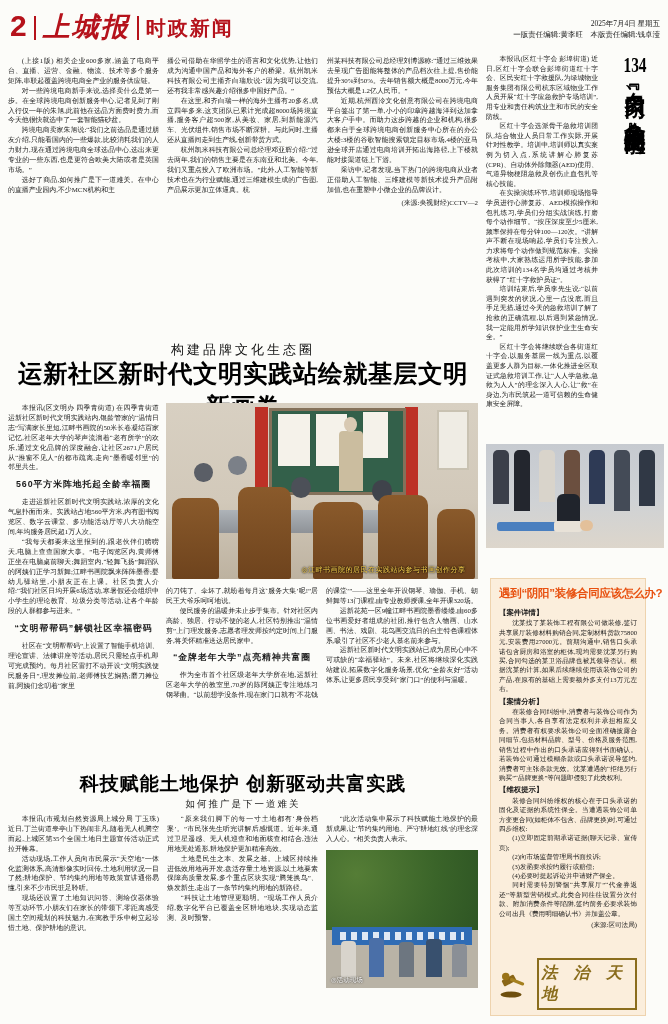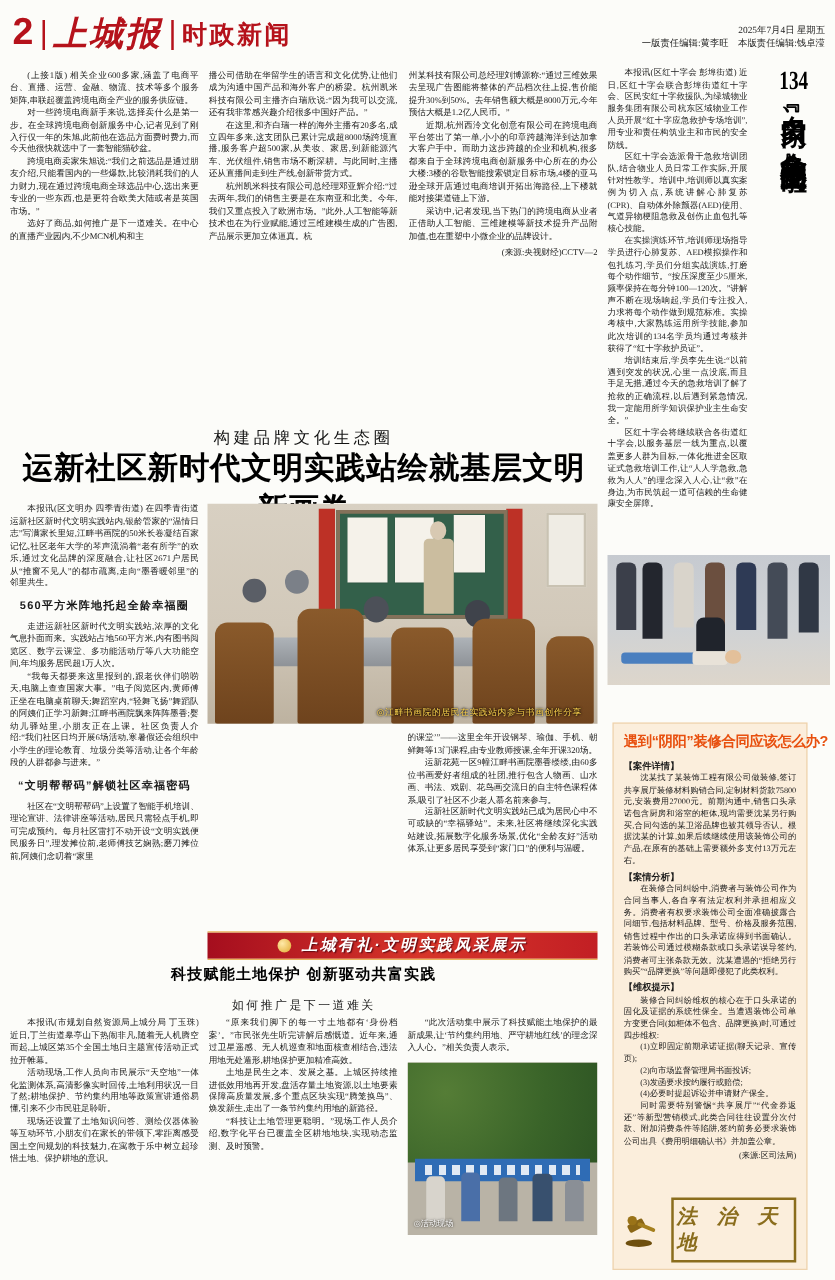--- a/index.html
+++ b/index.html
@@ -90,21 +90,21 @@
         display:flex;align-items:center;justify-content:center;gap:8px;
         border-top:1px solid #e8b25a;border-bottom:1px solid #e8b25a;}
   .banner .emblem{width:11px;height:11px;border-radius:50%;
         background:radial-gradient(circle at 35% 35%,#ffe9a8,#e0a92f);}
   .banner .btext{color:#fff;font-family:"Liberation Sans","DejaVu Sans",sans-serif;
         font-weight:bold;font-style:italic;font-size:12.5px;letter-spacing:2px;
         text-shadow:1px 1px 1px #5e0a10;}
   
   .land-headline{position:absolute;left:8px;top:771px;width:470px;text-align:center;
         font-family:"Liberation Sans","DejaVu Sans",sans-serif;font-weight:900;
-        font-size:12px;letter-spacing:1px;color:#000;}
+        font-size:19px;letter-spacing:1px;color:#000;}
   .land-sub{position:absolute;left:8px;top:798px;width:470px;text-align:center;
         font-size:9.5px;letter-spacing:2px;color:#222;}
   
   .legal{position:absolute;left:490px;top:578px;width:156px;height:438px;
         background:#fbeedc;border:1px solid #eed3ae;box-sizing:border-box;
         display:flex;flex-direction:column;padding:7px 8px 6px;}
   .legal-title{font-family:"Liberation Sans","DejaVu Sans",sans-serif;font-weight:900;
         font-size:11.5px;color:#e8500f;text-align:center;letter-spacing:-0.3px;
         white-space:nowrap;margin-bottom:4px;}
   .legal-body{flex:1;overflow:hidden;font-size:6.6px;line-height:9.4px;position:static;}
@@ -205,30 +205,32 @@
   </div>
 
   <div class="col" style="left:8px;top:403px;width:151px;height:340px">
       <p>本报讯(区文明办 四季青街道) 在四季青街道运新社区新时代文明实践站内,银龄管家的“温情日志”写满家长里短,江畔书画院的50米长卷凝结百家记忆,社区老年大学的琴声流淌着“老有所学”的欢乐,通过文化品牌的深度融合,让社区2671户居民从“推窗不见人”的都市疏离,走向“墨香暖邻里”的邻里共生。</p>
       <p class="col-subhead">560平方米阵地托起全龄幸福圈</p>
       <p>走进运新社区新时代文明实践站,浓厚的文化气息扑面而来。实践站占地560平方米,内有图书阅览区、数字云课堂、多功能活动厅等八大功能空间,年均服务居民超1万人次。</p>
       <p>“我每天都要来这里报到的,跟老伙伴们唠唠天,电脑上查查国家大事。”电子阅览区内,黄师傅正坐在电脑桌前聊天;舞蹈室内,“轻舞飞扬”舞蹈队的阿姨们正学习新舞;江畔书画院飘来阵阵墨香;婴幼儿驿站里,小朋友正在上课。社区负责人介绍:“我们社区日均开展6场活动,寒暑假还会组织中小学生的理论教育、垃圾分类等活动,让各个年龄段的人群都参与进来。”</p>
       <p class="col-subhead">“文明帮帮码”解锁社区幸福密码</p>
       <p>社区在“文明帮帮码”上设置了智能手机培训、理论宣讲、法律讲座等活动,居民只需轻点手机,即可完成预约。每月社区雷打不动开设“文明实践便民服务日”,理发摊位前,老师傅技艺娴熟;磨刀摊位前,阿姨们念叨着“家里</p>
     </div>
+  <div class="col" style="left:166px;top:586px;width:152px;height:157px">
+      <p class="cont">的刀钝了、伞坏了,就盼着每月这‘服务大集’呢!”居民王大爷乐呵呵地说。</p>
+      <p>便民服务的温暖并未止步于集市。针对社区内高龄、独居、行动不便的老人,社区特别推出“温情剪”上门理发服务,志愿者理发师按约定时间上门服务,将关怀精准送达居民家中。</p>
+      <p class="col-subhead">“金牌老年大学”点亮精神共富圈</p>
+      <p>作为全市首个社区级老年大学所在地,运新社区老年大学的教室里,70岁的陈阿姨正专注地练习钢琴曲。“以前想学没条件,现在家门口就有‘不花钱</p>
+    </div>
   <div class="col" style="left:326px;top:586px;width:152px;height:157px">
       <p class="cont">的课堂’”——这里全年开设钢琴、瑜伽、手机、朝鲜舞等13门课程,由专业教师授课,全年开课320场。</p>
       <p>运新花苑一区9幢江畔书画院墨香缕缕,由60多位书画爱好者组成的社团,推行包含人物画、山水画、书法、戏剧、花鸟画交流日的自主特色课程体系,吸引了社区不少老人慕名前来参与。</p>
       <p>运新社区新时代文明实践站已成为居民心中不可或缺的“幸福驿站”。未来,社区将继续深化实践站建设,拓展数字化服务场景,优化“全龄友好”活动体系,让更多居民享受到“家门口”的便利与温暖。</p>
     </div>
 
-  <div class="banner">
-    <span class="emblem"></span>
-    <span class="btext">上城有礼·文明实践风采展示</span>
-  </div>
 
   <div class="land-headline">科技赋能土地保护  创新驱动共富实践</div>
   <div class="land-sub">如何推广是下一道难关</div>
   <div class="col" style="left:8px;top:814px;width:151px;height:196px">
       <p>本报讯(市规划自然资源局上城分局 丁玉珠) 近日,丁兰街道皋亭山下热闹非凡,随着无人机腾空而起,上城区第35个全国土地日主题宣传活动正式拉开帷幕。</p>
       <p>活动现场,工作人员向市民展示“天空地”一体化监测体系,高清影像实时回传,土地利用状况一目了然;耕地保护、节约集约用地等政策宣讲通俗易懂,引来不少市民驻足聆听。</p>
       <p>现场还设置了土地知识问答、测绘仪器体验等互动环节,小朋友们在家长的带领下,零距离感受国土空间规划的科技魅力,在寓教于乐中树立起珍惜土地、保护耕地的意识。</p>
     </div>
   <div class="col" style="left:167px;top:814px;width:151px;height:196px">
       <p>“原来我们脚下的每一寸土地都有‘身份档案’。”市民张先生听完讲解后感慨道。近年来,通过卫星遥感、无人机巡查和地面核查相结合,违法用地无处遁形,耕地保护更加精准高效。</p>

